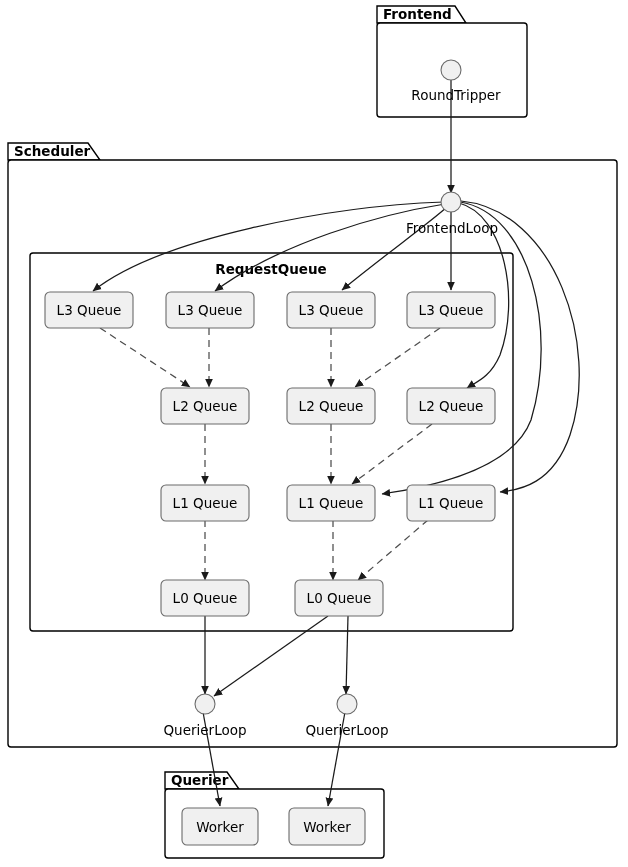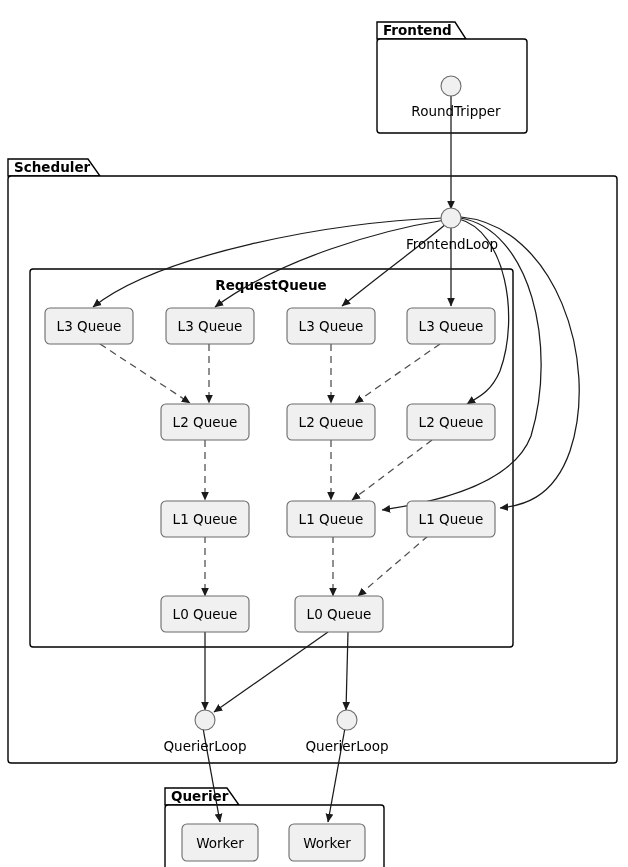--- a/index.html
+++ b/index.html
@@ -1,21 +1,21 @@
 <!DOCTYPE html>
 <html><head>
 <meta charset="utf-8">
 <style>
   html,body{margin:0;padding:0;background:#ffffff;}
   body{
     width:628px;height:867px;
     font-family:"DejaVu Sans","Liberation Sans",sans-serif;
     overflow:hidden;position:relative;
   }
-  #stage{position:absolute;left:0;top:16px;width:628px;height:817px;}
+  #stage{position:absolute;left:0;top:0;width:628px;height:817px;}
   svg#diagram{position:absolute;left:0;top:0;width:628px;height:867px;display:block;}
 
   .pkg-body{fill:#ffffff;stroke:#000000;stroke-width:1.4;}
   .pkg-tab{fill:#ffffff;stroke:#000000;stroke-width:1.4;}
   .pkg-label{font-weight:bold;font-size:13.5px;fill:#000000;
     font-family:"DejaVu Sans","Liberation Sans",sans-serif;}
   .inner-label{font-weight:bold;font-size:13.5px;fill:#000000;text-anchor:middle;
     font-family:"DejaVu Sans","Liberation Sans",sans-serif;}
 
   .node-box{fill:#f0f0f0;stroke:#6b6b6b;stroke-width:1.1;}

